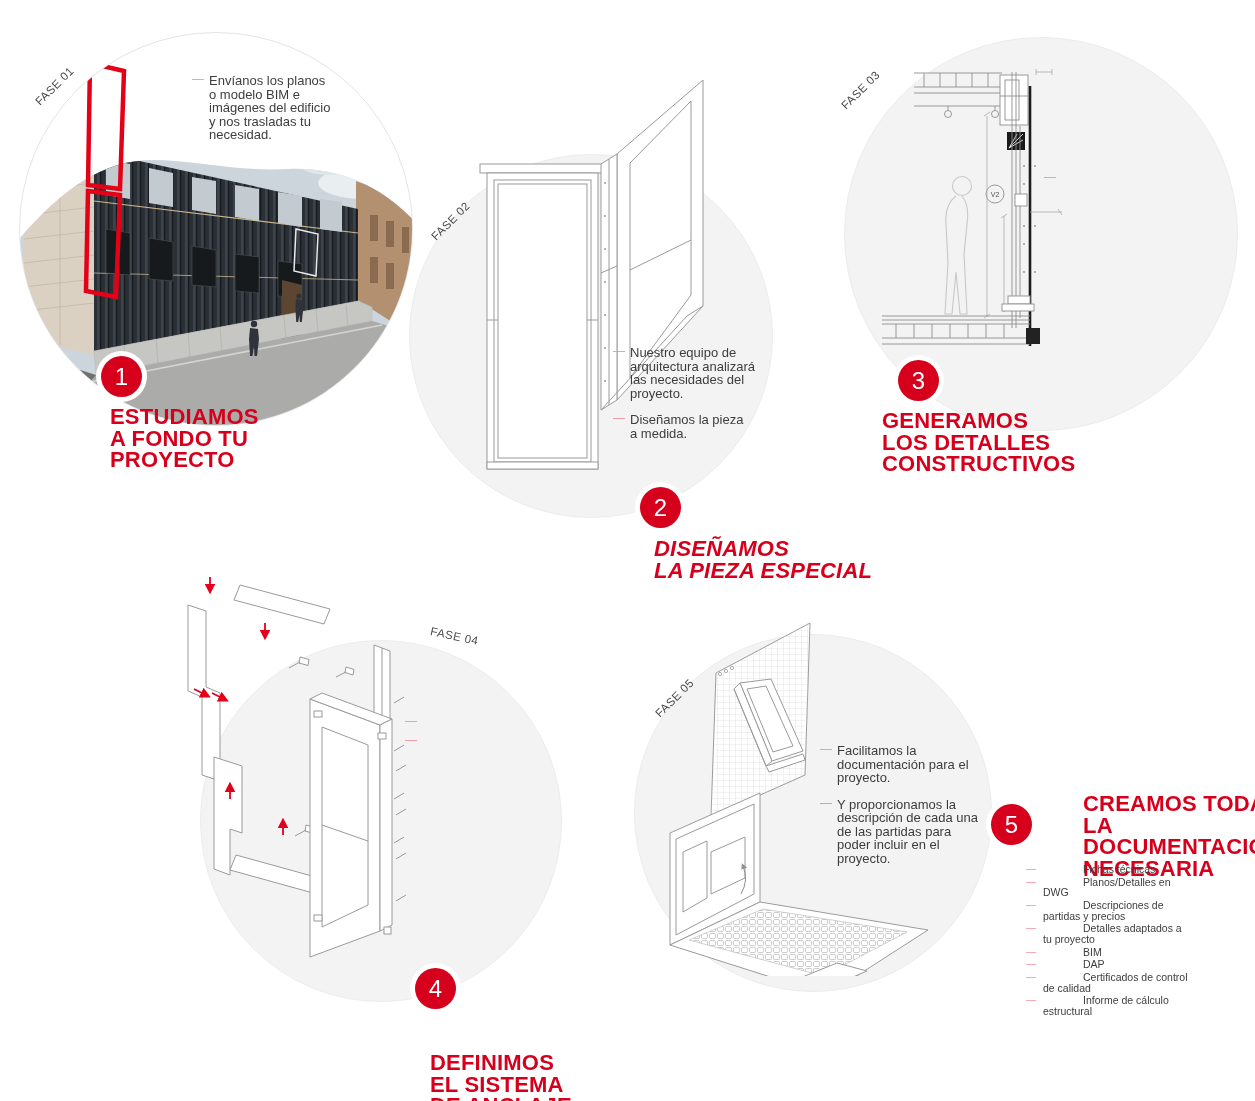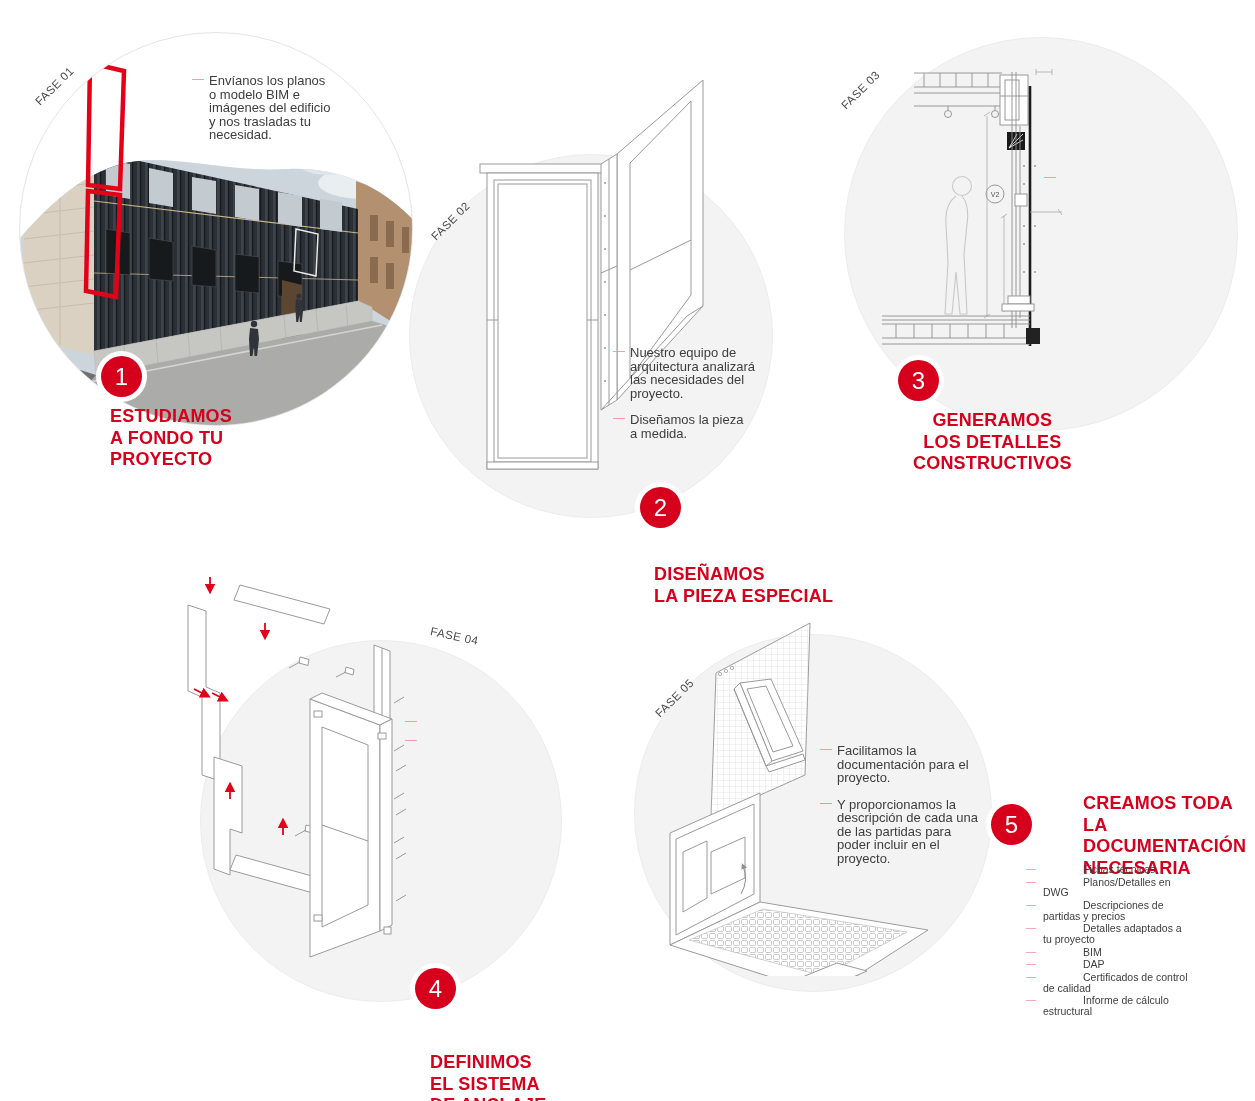--- a/index.html
+++ b/index.html
@@ -13,21 +13,21 @@
   .fase.tilt12{transform:rotate(12deg);}
   .bullets{position:absolute;}
   .bullet{position:relative;padding-left:17px;margin-bottom:13px;
           font-size:13px;line-height:13.5px;color:#3d3d3d;}
   .phase4 .bullet{margin-bottom:19px;}
   .bullet .btxt{white-space:pre-line;text-align:right;}
   .dash{position:absolute;left:0;top:-1px;color:#ee949b;font-size:12px;}
   .badge{position:absolute;width:41px;height:41px;border-radius:50%;background:#d6001c;
          color:#fff;display:flex;align-items:center;justify-content:center;
          font-size:24px;box-shadow:0 0 0 5px #fff;}
-  .title{position:absolute;font-weight:bold;font-size:18px;line-height:21.5px;
+  .title{position:absolute;font-weight:bold;font-size:22px;line-height:21.5px;
          color:#d6001c;white-space:pre-line;letter-spacing:.2px;}
   .doclist{position:absolute;width:170px;}
   .docitem{position:relative;padding-left:17px;margin-bottom:1.6px;
            font-size:10.5px;line-height:10.9px;color:#3d3d3d;}
   .docitem .btxt{white-space:pre-line;margin-left:40px;}
   .docitem .dash{font-size:10px;top:0;}
   svg{position:absolute;display:block;}
   .ill{pointer-events:none;}
 </style>
 </head>
@@ -164,21 +164,21 @@
     <div class="fase" style="left:426px;top:215px;">FASE 02</div>
     <div class="bullets" style="left:613px;top:346px;width:160px;">
       <div class="bullet"><span class="dash">—</span><span class="btxt">Nuestro equipo de
 arquitectura analizará
 las necesidades del
 proyecto.</span></div>
       <div class="bullet"><span class="dash">—</span><span class="btxt">Diseñamos la pieza
 a medida.</span></div>
     </div>
     <div class="badge" style="left:640px;top:487px;">2</div>
-    <div class="title" style="left:654px;top:564px;">DISEÑAMOS
+    <div class="title" style="left:654px;top:538px;font-style:italic;">DISEÑAMOS
 LA PIEZA ESPECIAL</div>
   </section>
 
   <section>
     <div class="circle c-gray" style="left:844px;top:37px;width:392px;height:392px;"></div>
     <svg class="ill" width="230" height="300" viewBox="0 0 230 300" style="left:868px;top:66px;">
       <g stroke="#8f8f8f" stroke-width="0.9" fill="none">
         <line x1="46" y1="7" x2="134" y2="7"></line>
           <line x1="46" y1="21" x2="134" y2="21"></line>
         <line x1="56" y1="7" x2="56" y2="21"></line>
@@ -259,21 +259,21 @@
           <line x1="136" y1="258" x2="136" y2="272"></line>
         <line x1="14" y1="278" x2="162" y2="278"></line>
       </g>
       <rect x="158" y="262" width="14" height="16" fill="#222222"></rect>
     </svg>
     <div class="fase" style="left:836px;top:84px;">FASE 03</div>
     <div class="bullets" style="left:1044px;top:172px;width:150px;">
       <div class="bullet"><span class="dash">—</span></div>
     </div>
     <div class="badge" style="left:898px;top:360px;">3</div>
-    <div class="title" style="left:913px;top:410px;text-align:center;">GENERAMOS
+    <div class="title" style="left:882px;top:410px;">GENERAMOS
 LOS DETALLES
 CONSTRUCTIVOS</div>
   </section>
 
   <section class="phase4">
     <div class="circle c-gray" style="left:200px;top:640px;width:360px;height:360px;"></div>
     <svg class="ill" width="290" height="400" viewBox="0 0 290 400" style="left:150px;top:575px;">
       <defs>
         <marker id="rah" markerWidth="6" markerHeight="6" refX="3" refY="3" orient="auto">
           <path d="M0,0 L6,3 L0,6 Z" fill="#e2001a"></path>

